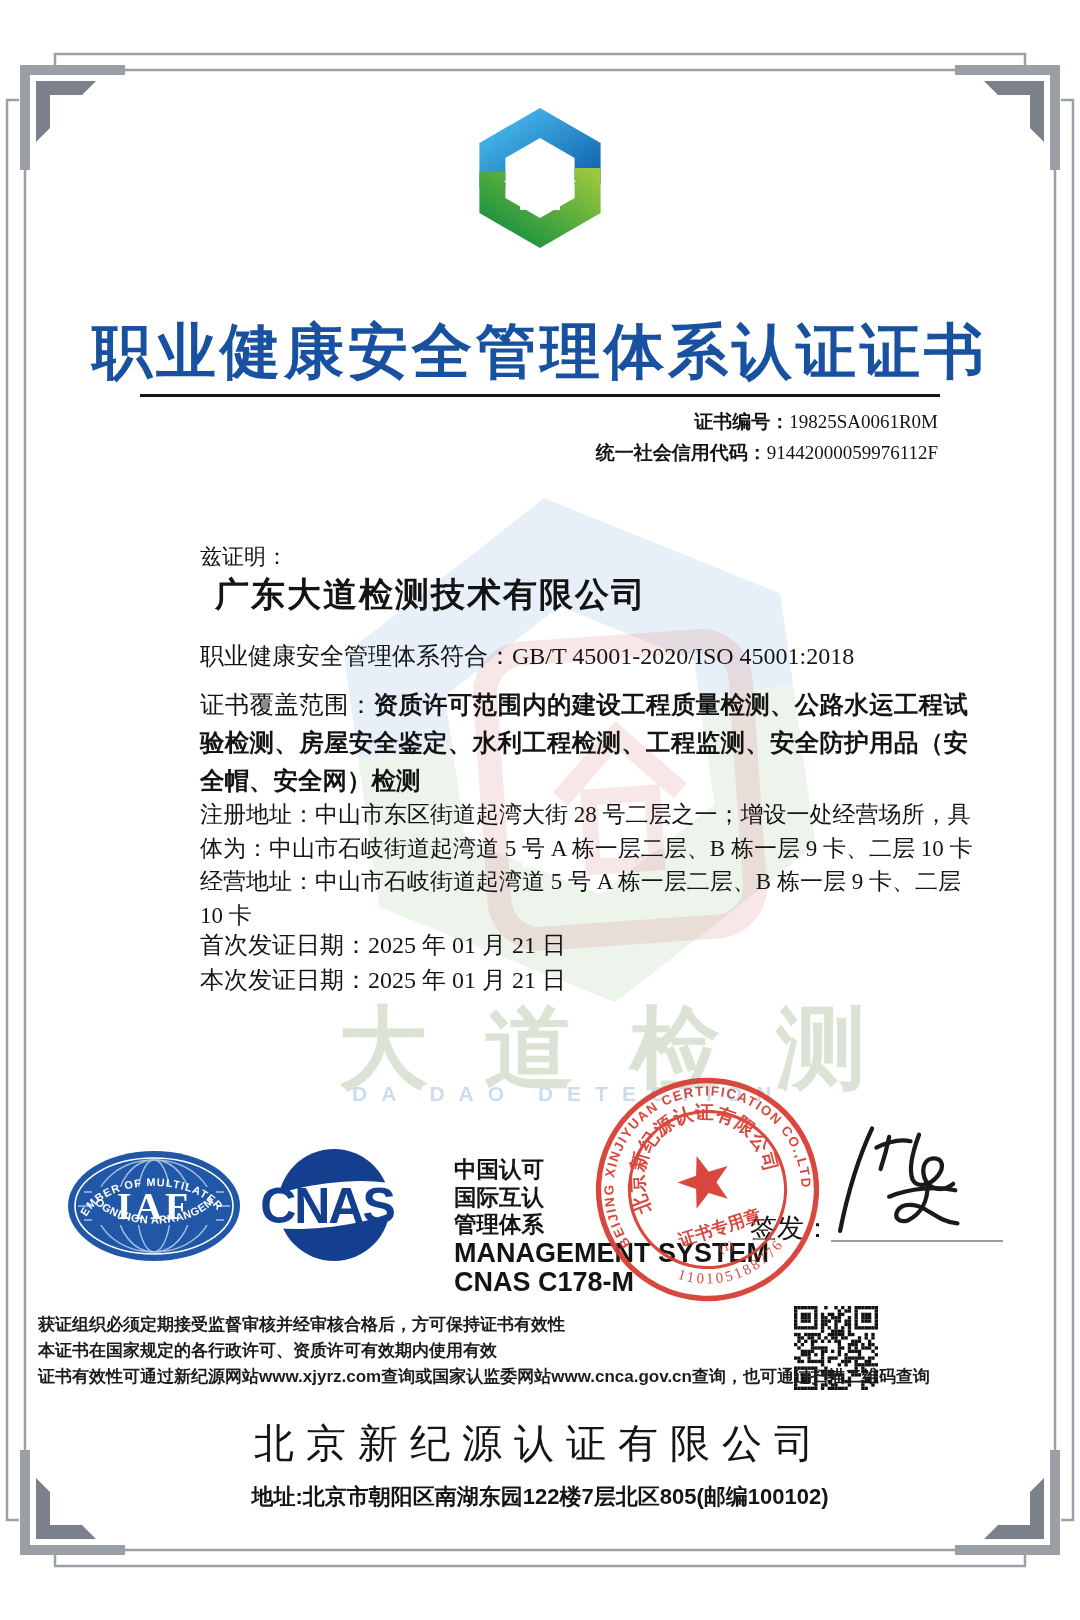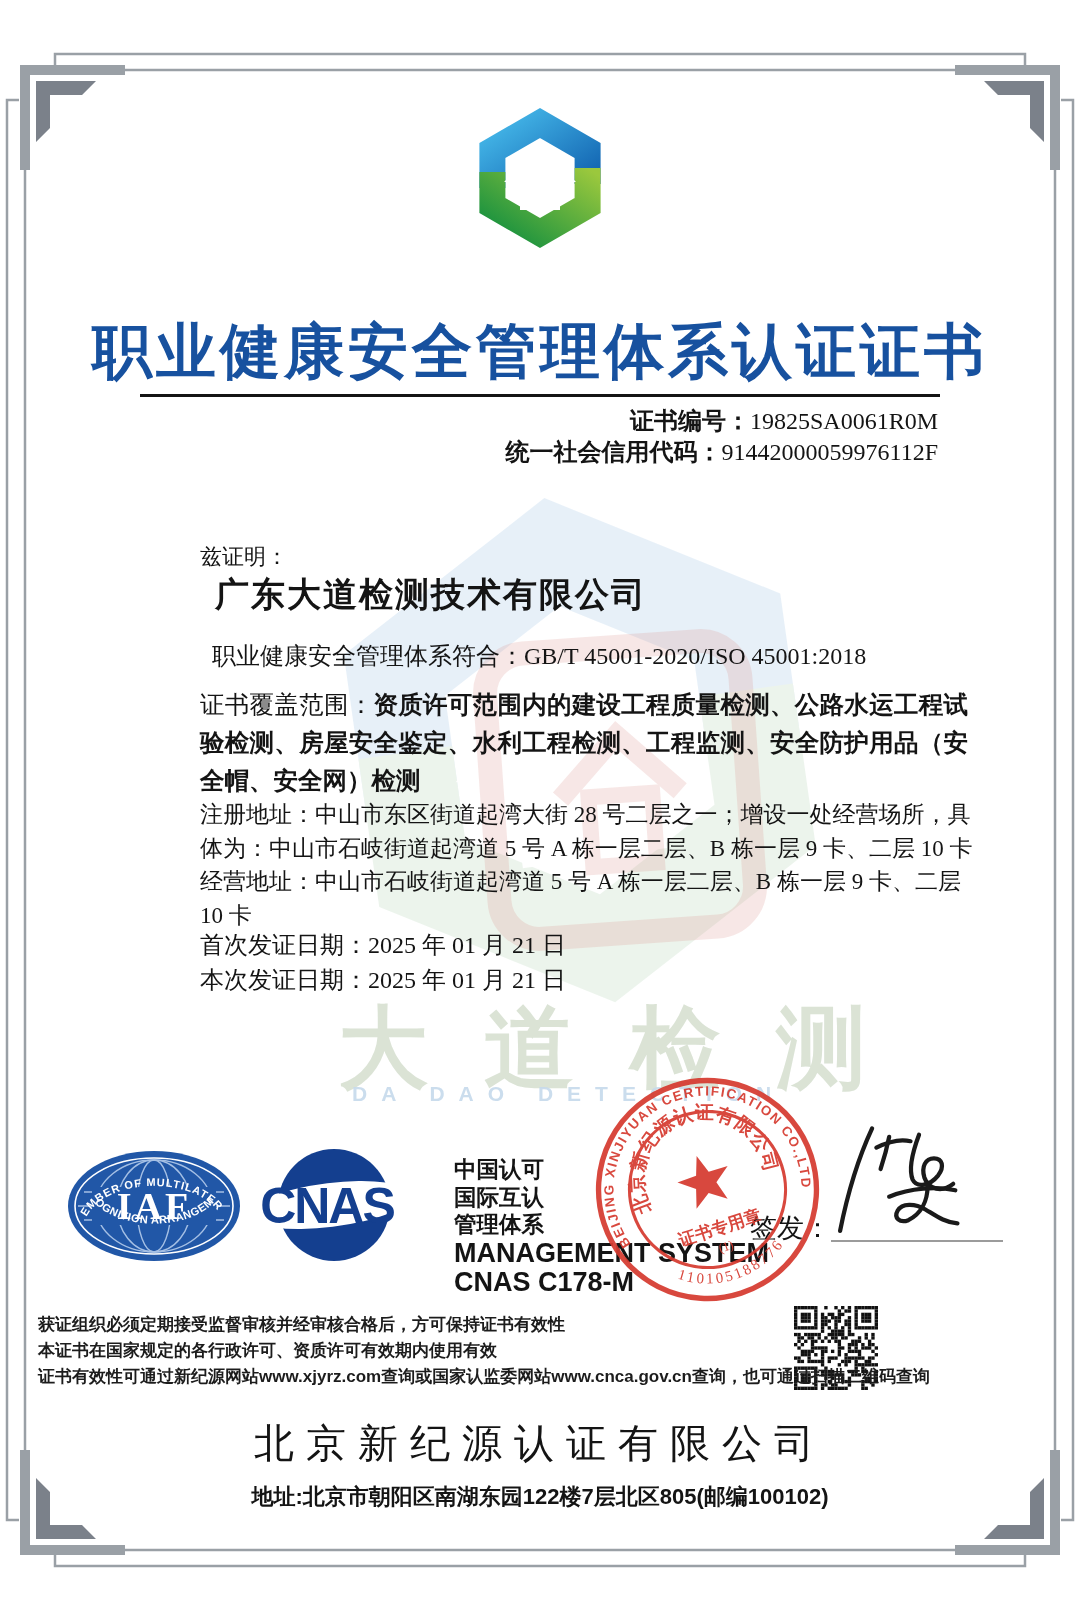--- a/index.html
+++ b/index.html
@@ -16,25 +16,25 @@
 
   
   .frame{position:absolute;left:0;top:0;z-index:4;pointer-events:none;}
 
   
   .content{position:absolute;inset:0;z-index:2;}
   .logo{position:absolute;left:455px;top:96px;}
   .title{position:absolute;left:0;top:312px;width:100%;text-align:center;
          font-size:60px;font-weight:700;color:#17519f;letter-spacing:4px;white-space:nowrap;}
   .rule{position:absolute;left:140px;top:394px;width:800px;height:3px;background:#141414;}
-  .certnos{position:absolute;right:142px;top:406px;text-align:right;font-size:24px;line-height:31px;white-space:nowrap;}
+  .certnos{position:absolute;right:142px;top:406px;text-align:right;font-size:19px;line-height:31px;white-space:nowrap;}
   .certnos b{font-weight:700;}
   .certify{position:absolute;left:200px;top:542px;font-size:22px;}
   .company{position:absolute;left:215px;top:572px;font-size:34px;font-weight:600;letter-spacing:2px;white-space:nowrap;}
-  .standard{position:absolute;left:200px;top:640px;font-size:24px;white-space:nowrap;margin-left:12px;}
+  .standard{position:absolute;left:200px;top:640px;font-size:24px;white-space:nowrap;}
   .scope{position:absolute;left:200px;top:686px;width:768px;font-size:24.5px;line-height:38px;text-align:justify;}
   .scope .val{font-weight:700;}
   .addresses{position:absolute;left:200px;top:798px;width:778px;font-size:23px;line-height:33.5px;}
   .dates{position:absolute;left:200px;top:928px;font-size:24px;line-height:35px;}
 
   .accred-info{position:absolute;left:416px;top:1156px;font-size:22.5px;line-height:27.5px;font-weight:700;
                font-family:"Liberation Sans","DejaVu Sans",sans-serif;margin-left:38px;}
   .accred-info .en{font-size:27px;line-height:29px;}
   .iaf{position:absolute;left:66px;top:1150px;}
   .cnas{position:absolute;left:252px;top:1148px;}

